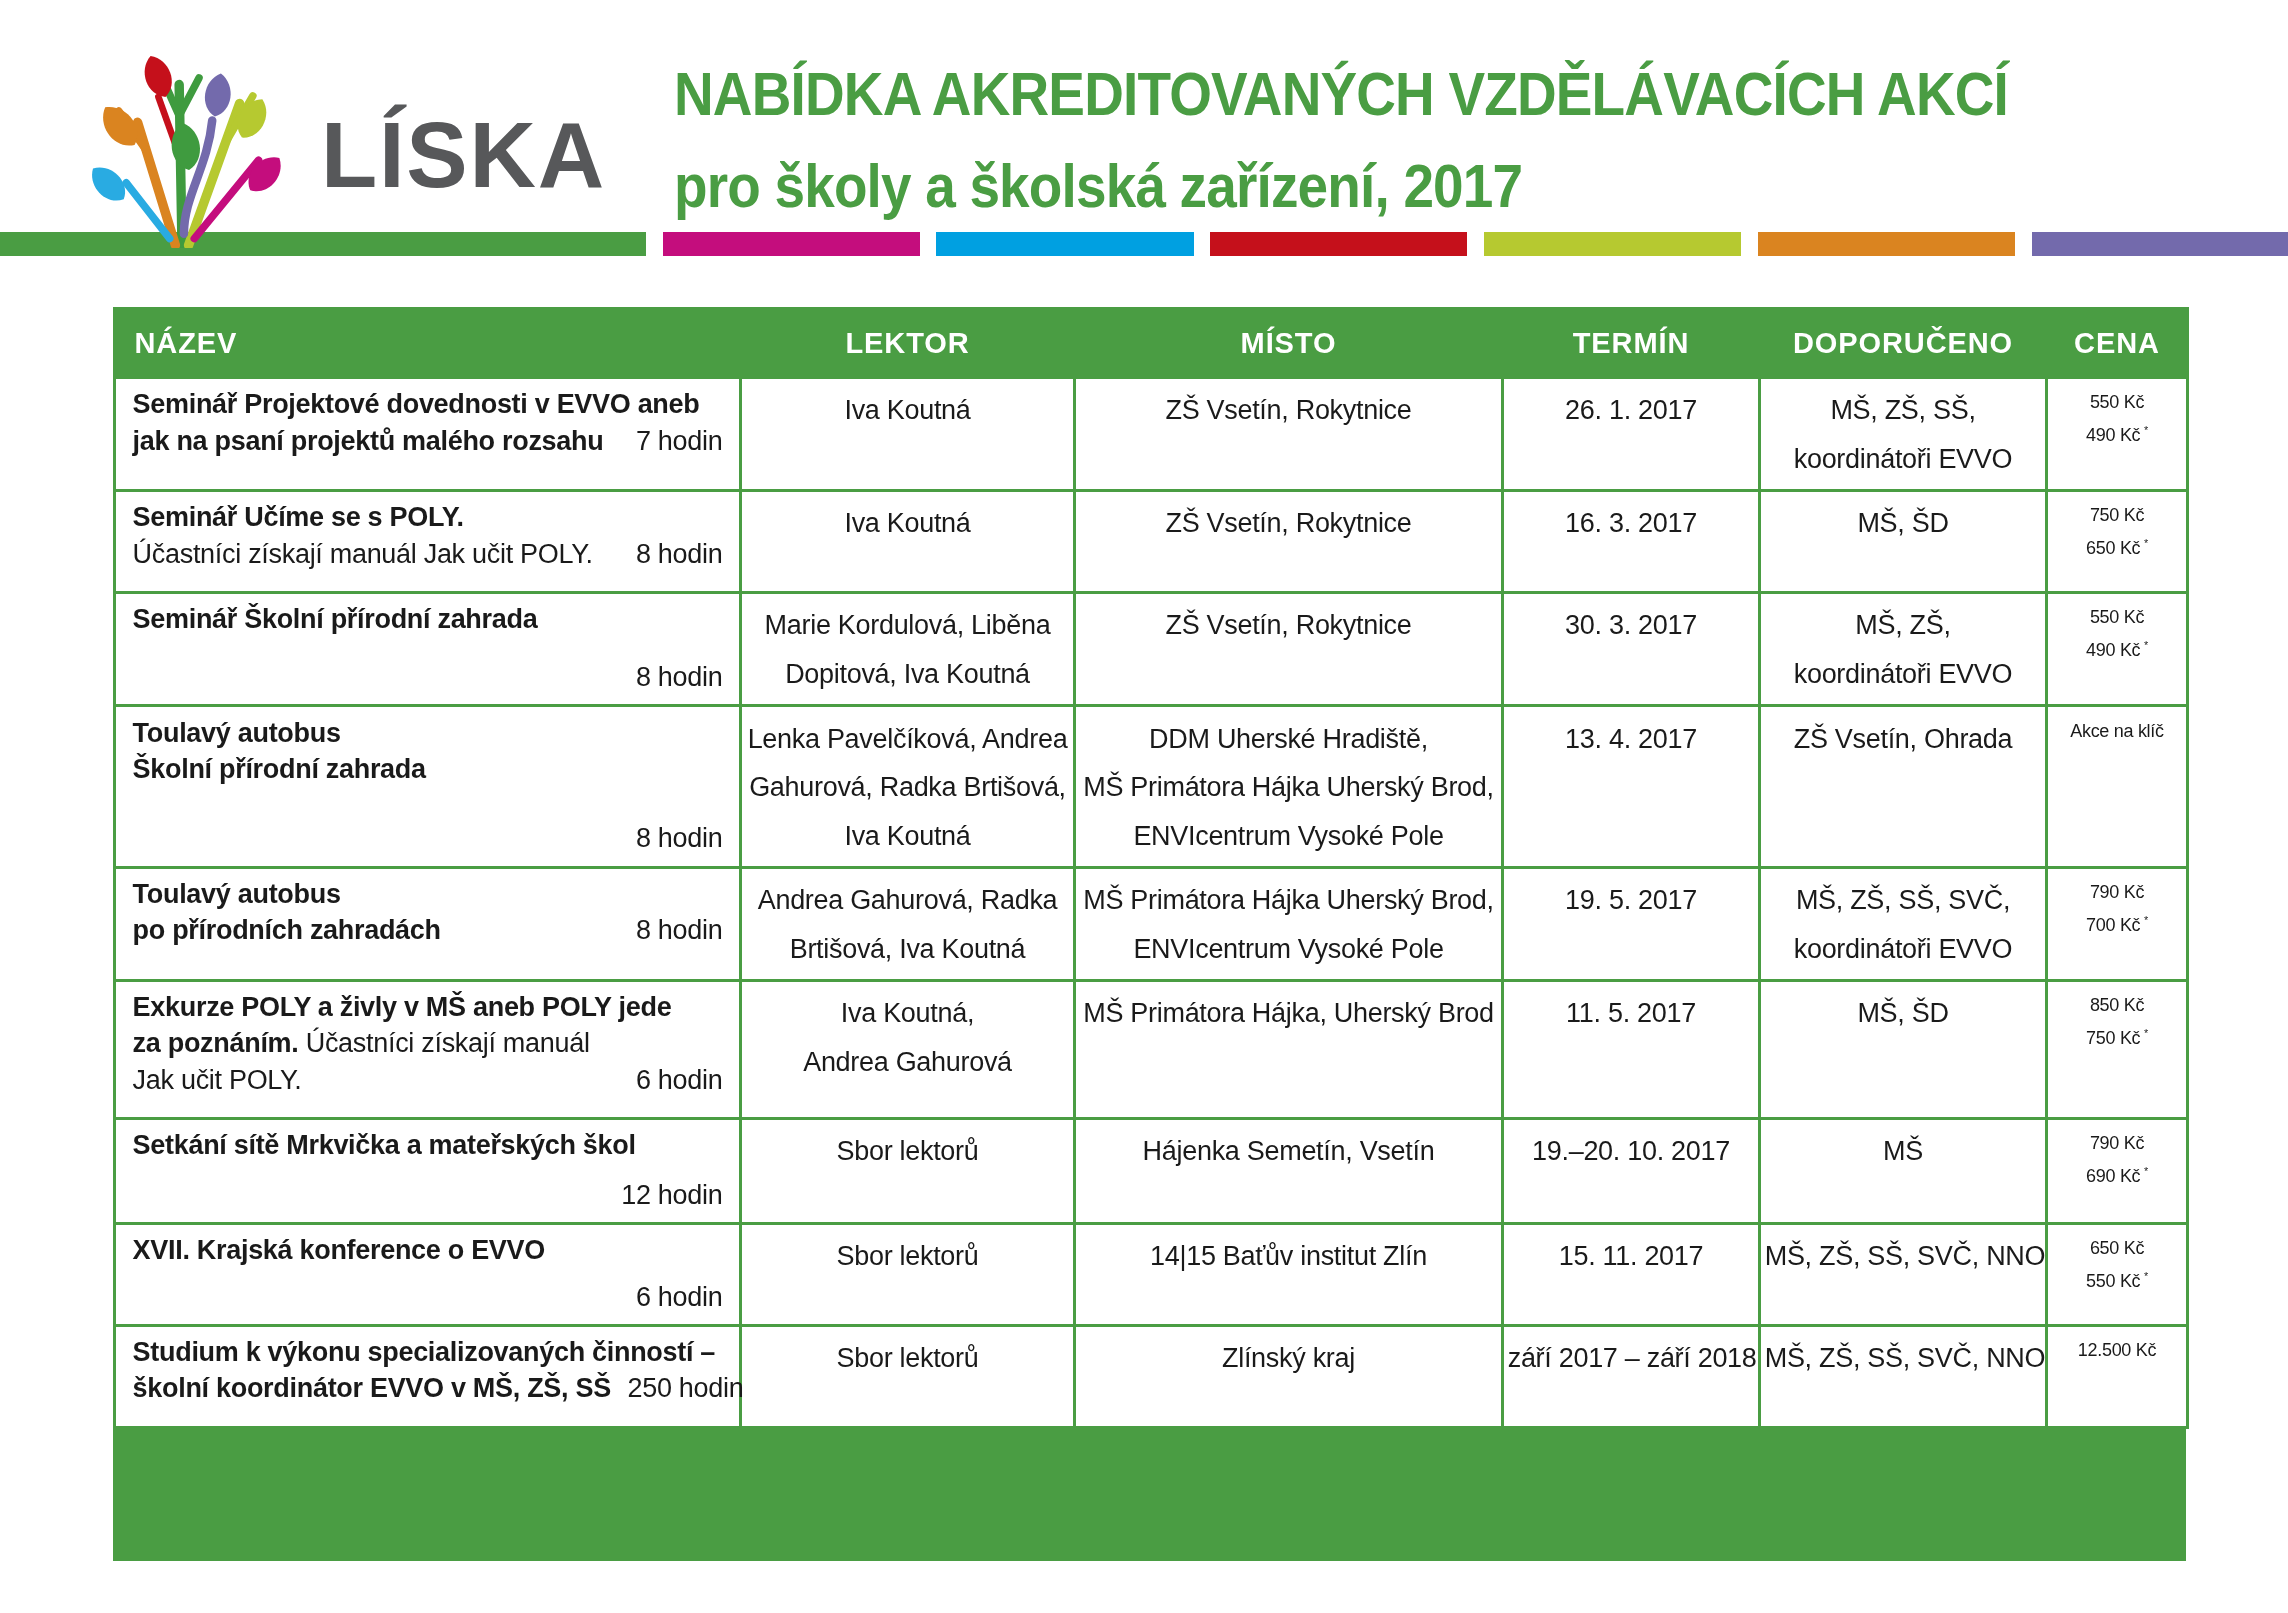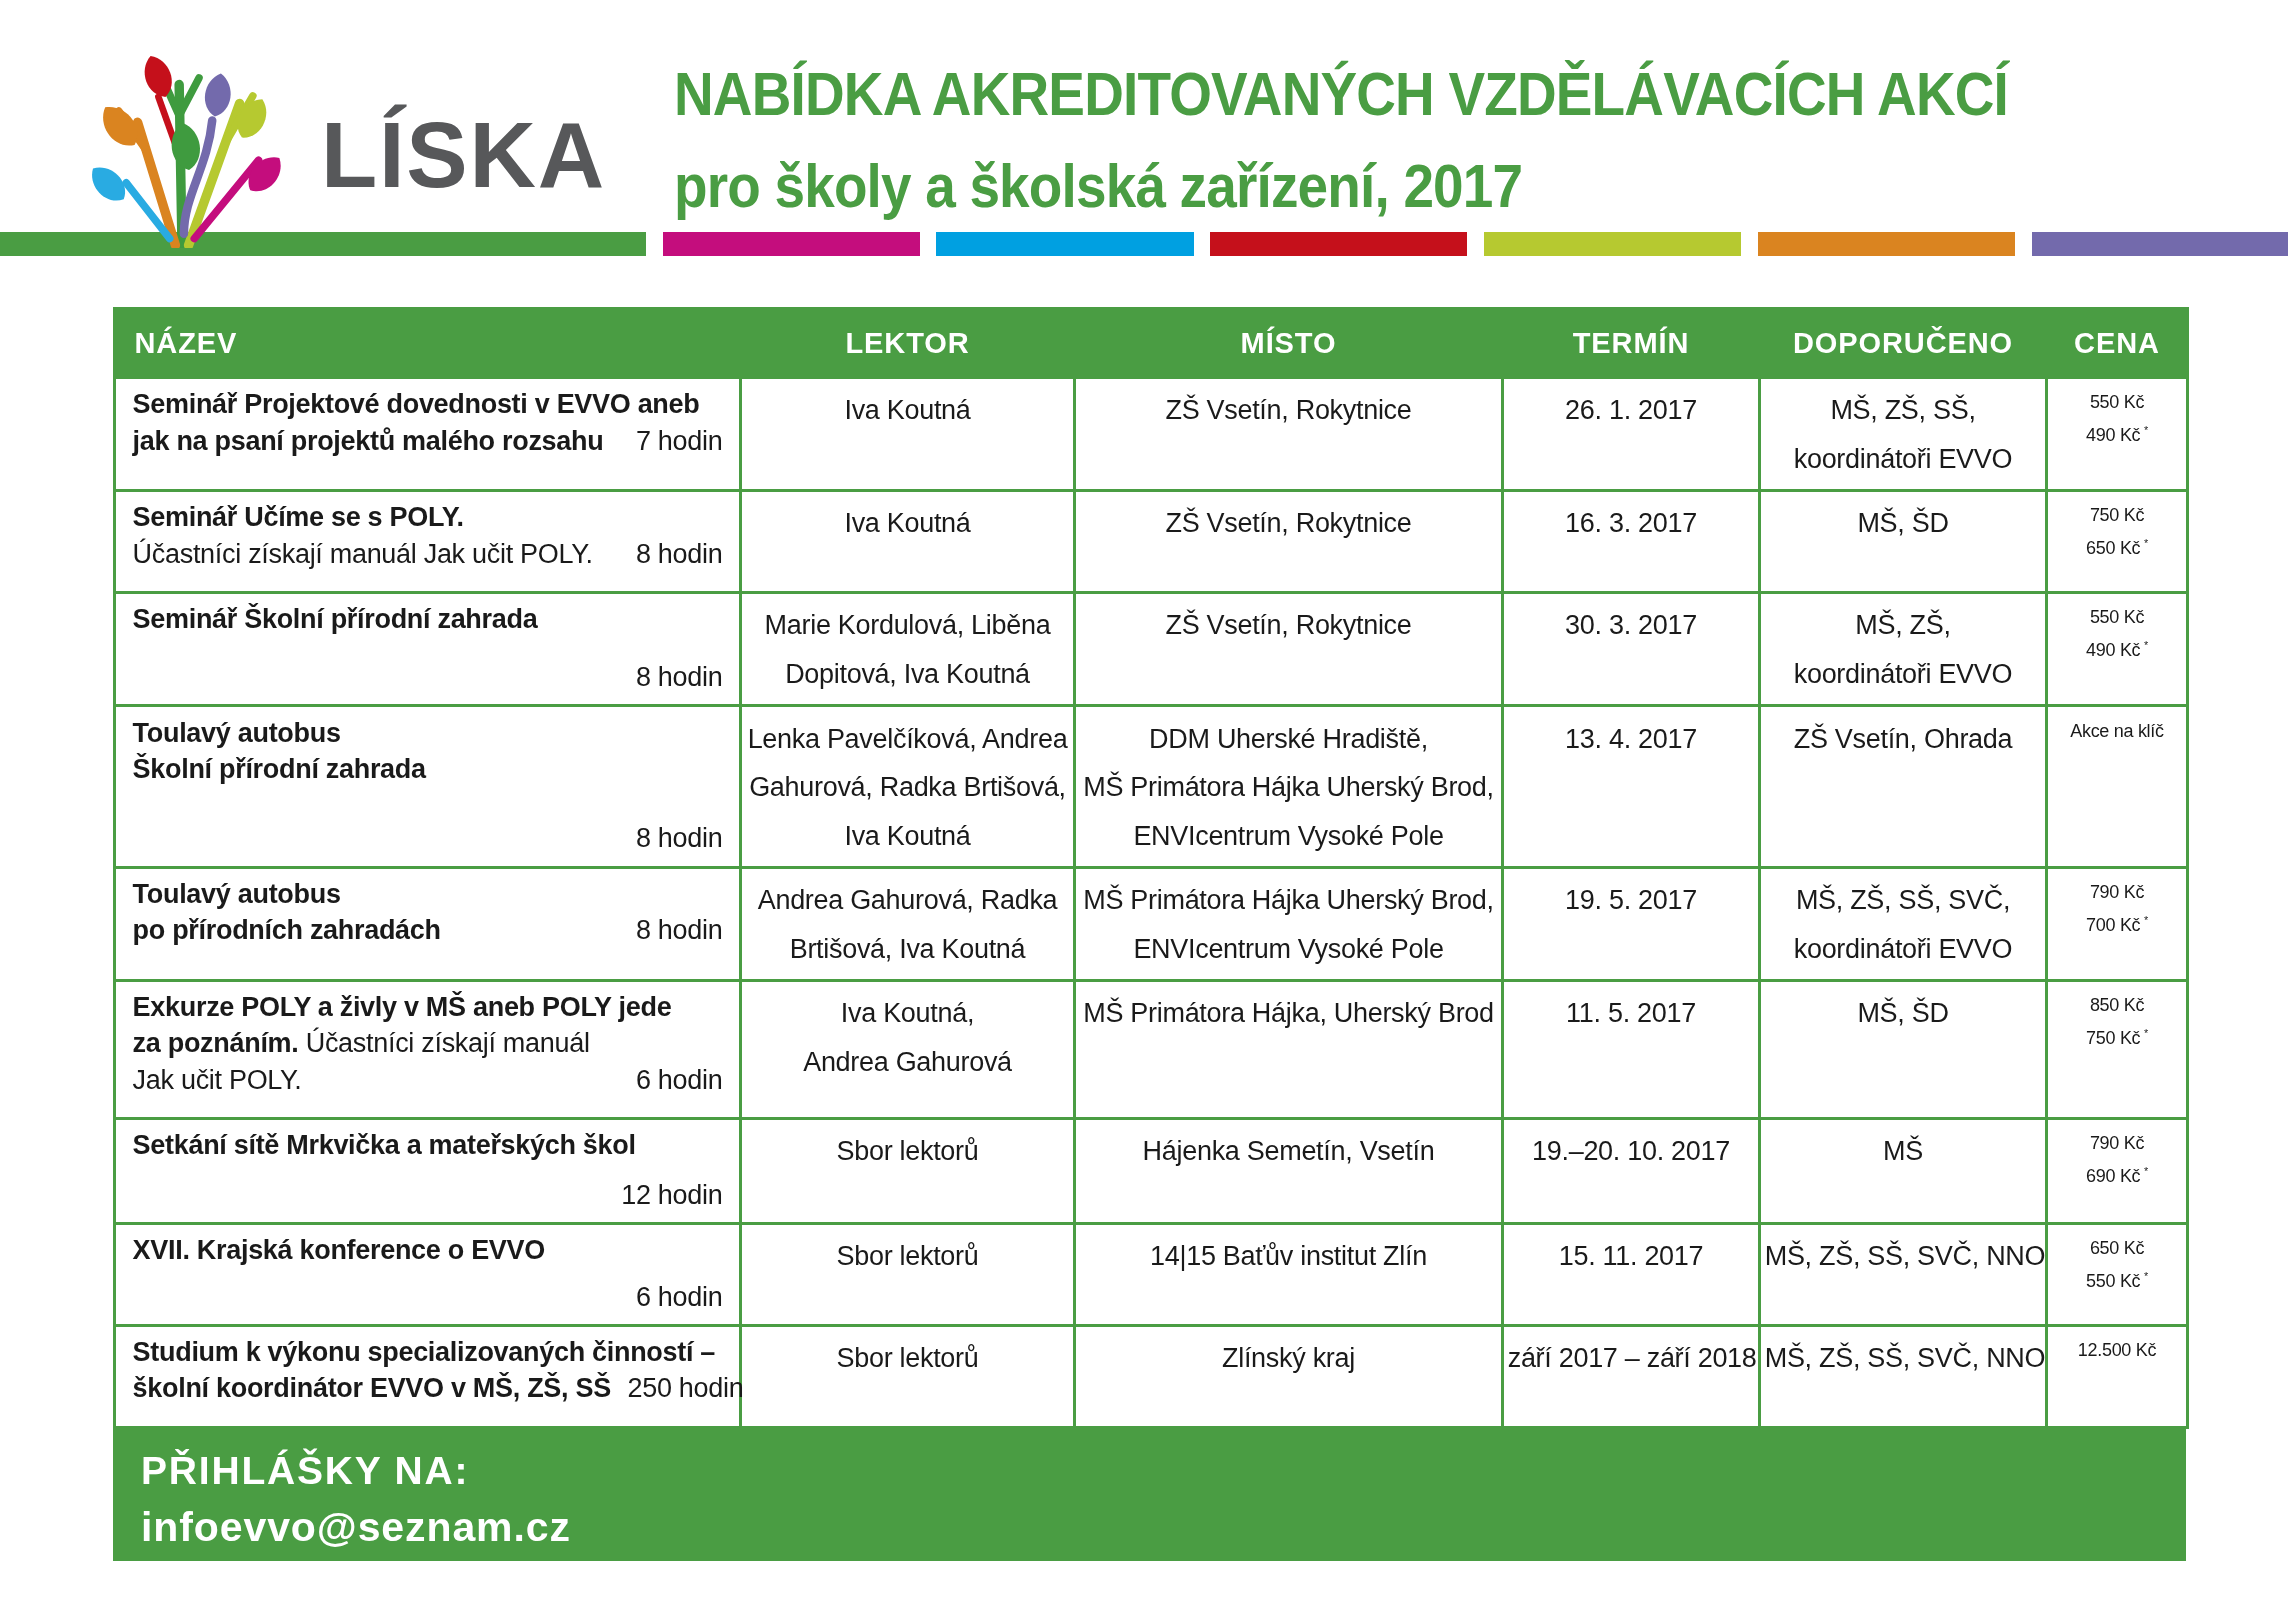--- a/index.html
+++ b/index.html
@@ -405,18 +405,14 @@
           <div>MŠ, ZŠ, SŠ, SVČ, NNO</div>
         </td>
         <td class="c cena-cell">
           <div>12.500 Kč</div>
         </td>
       </tr>
     </tbody>
 </table>
 
 <div class="footer">
-  <div class="f-left">
-    <div class="f-label">PŘIHLÁŠKY NA:</div>
-    <div class="f-email">infoevvo@seznam.cz</div>
-  </div>
 </div>
 
 
 </body></html>

